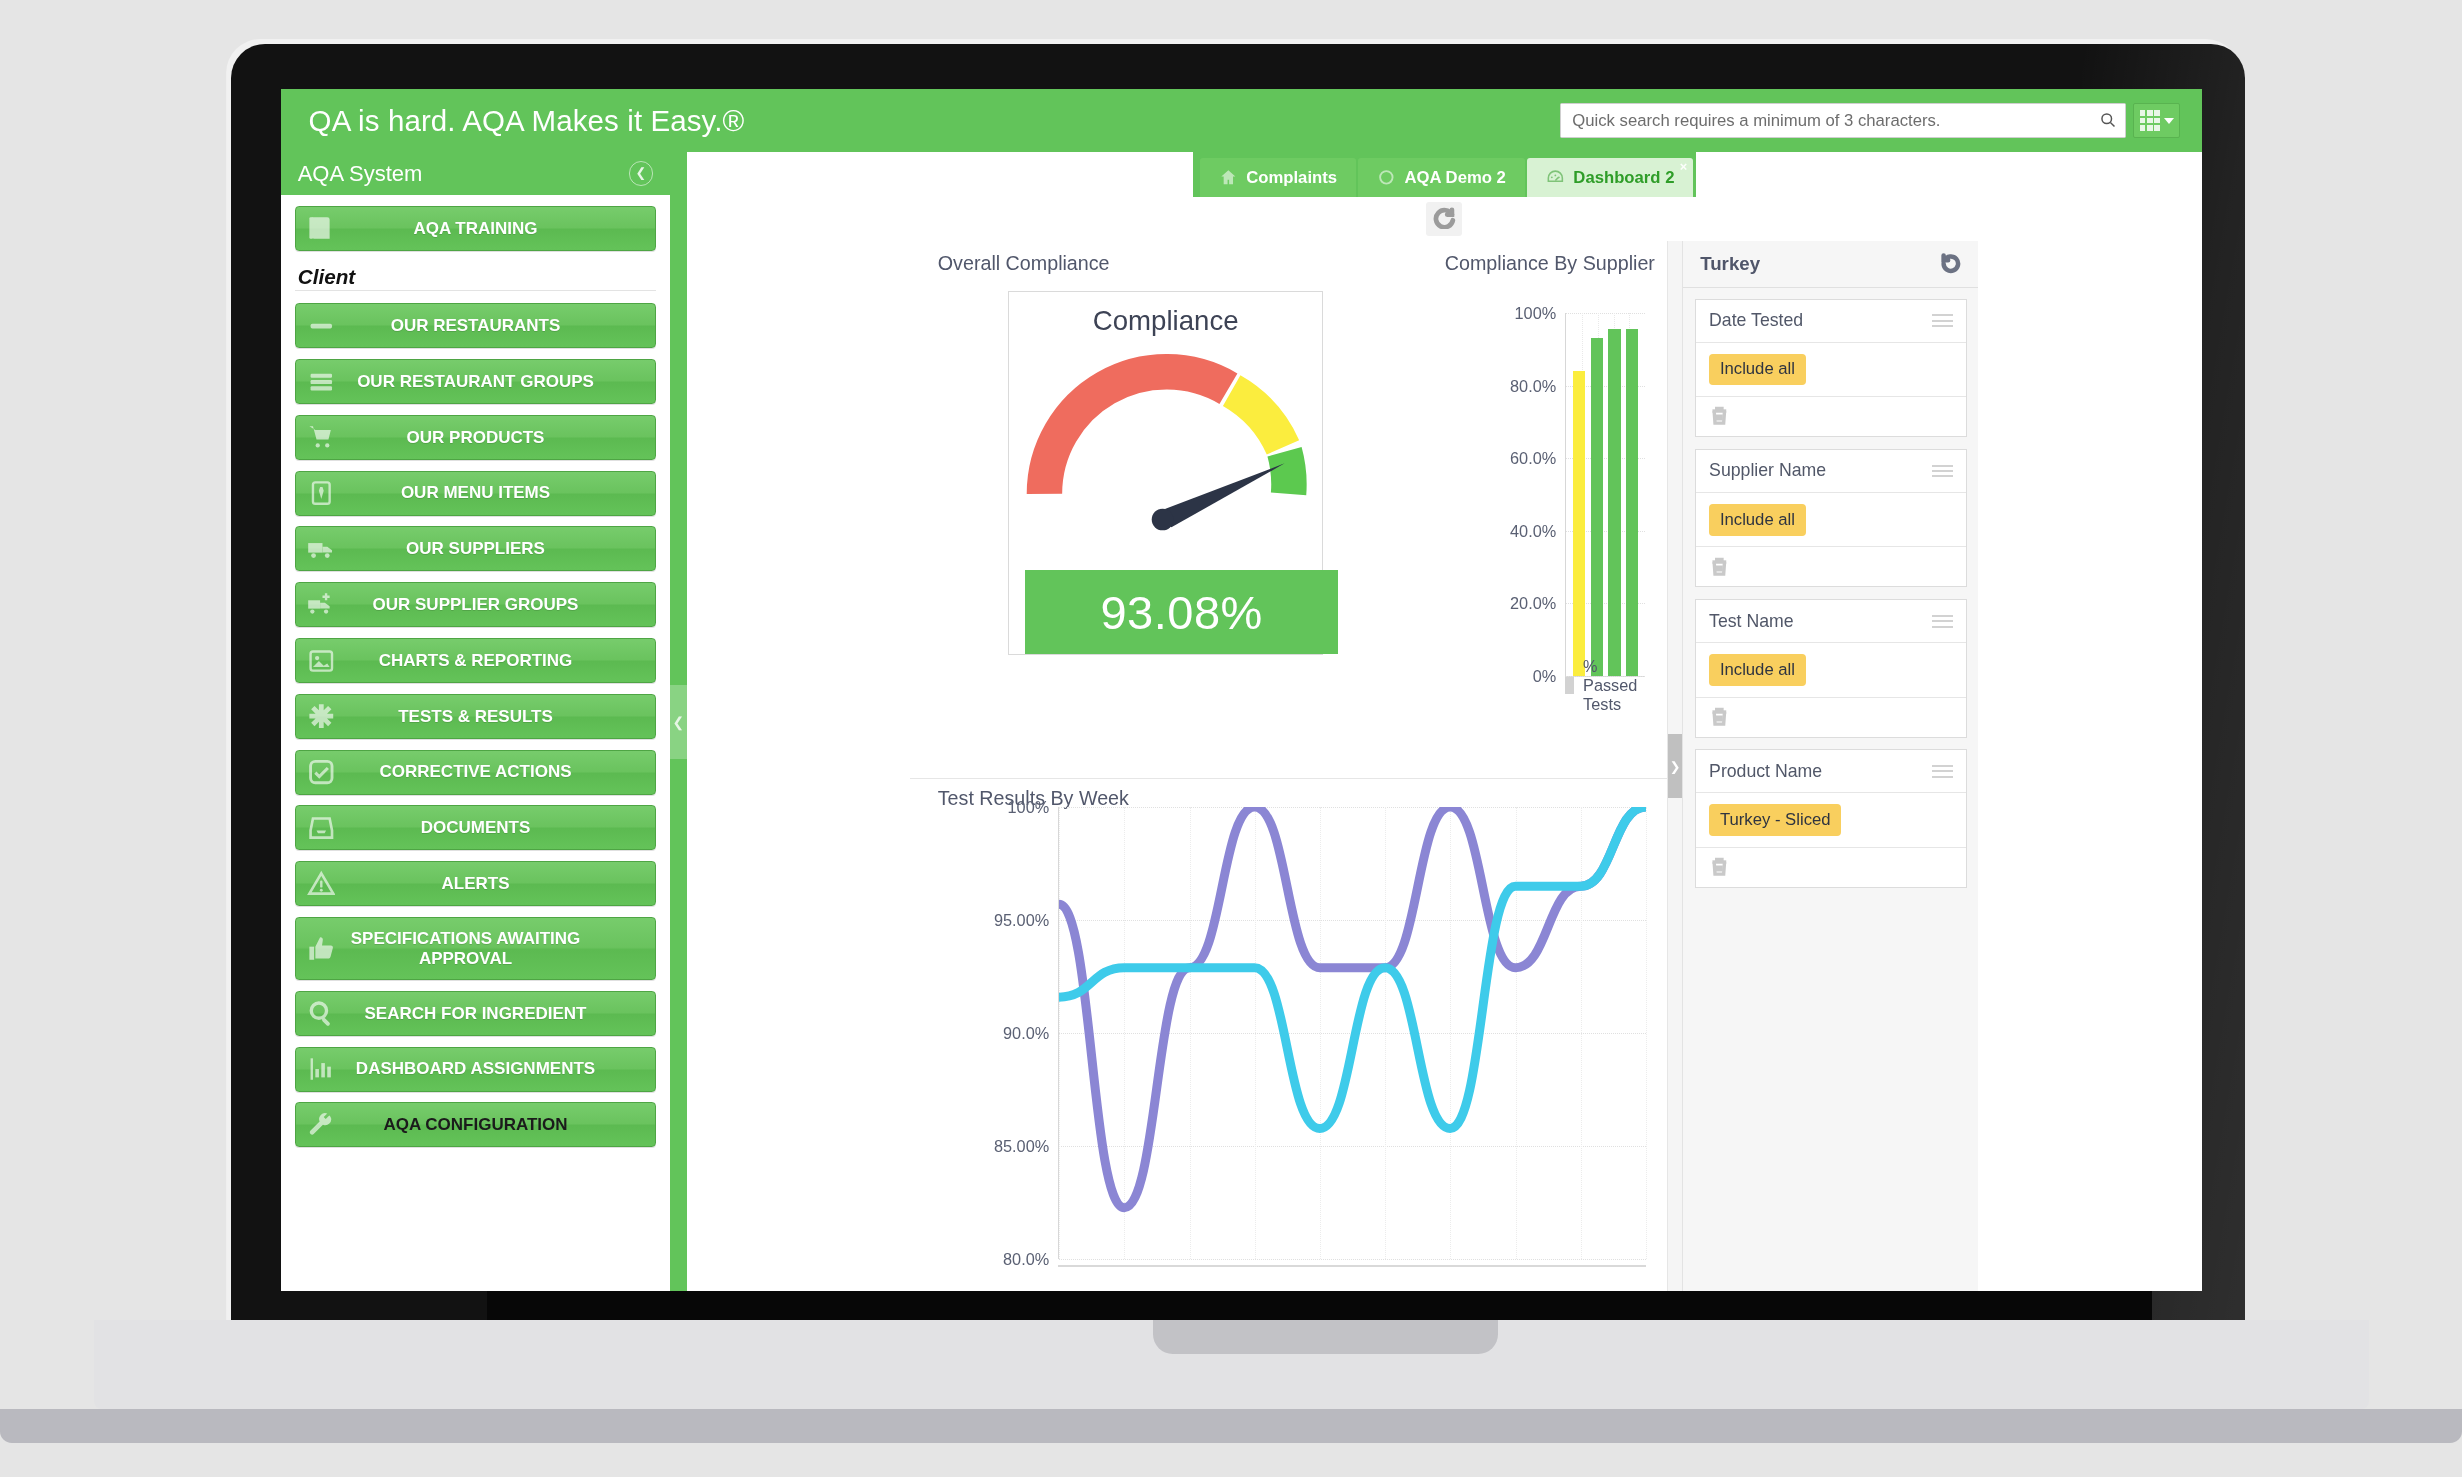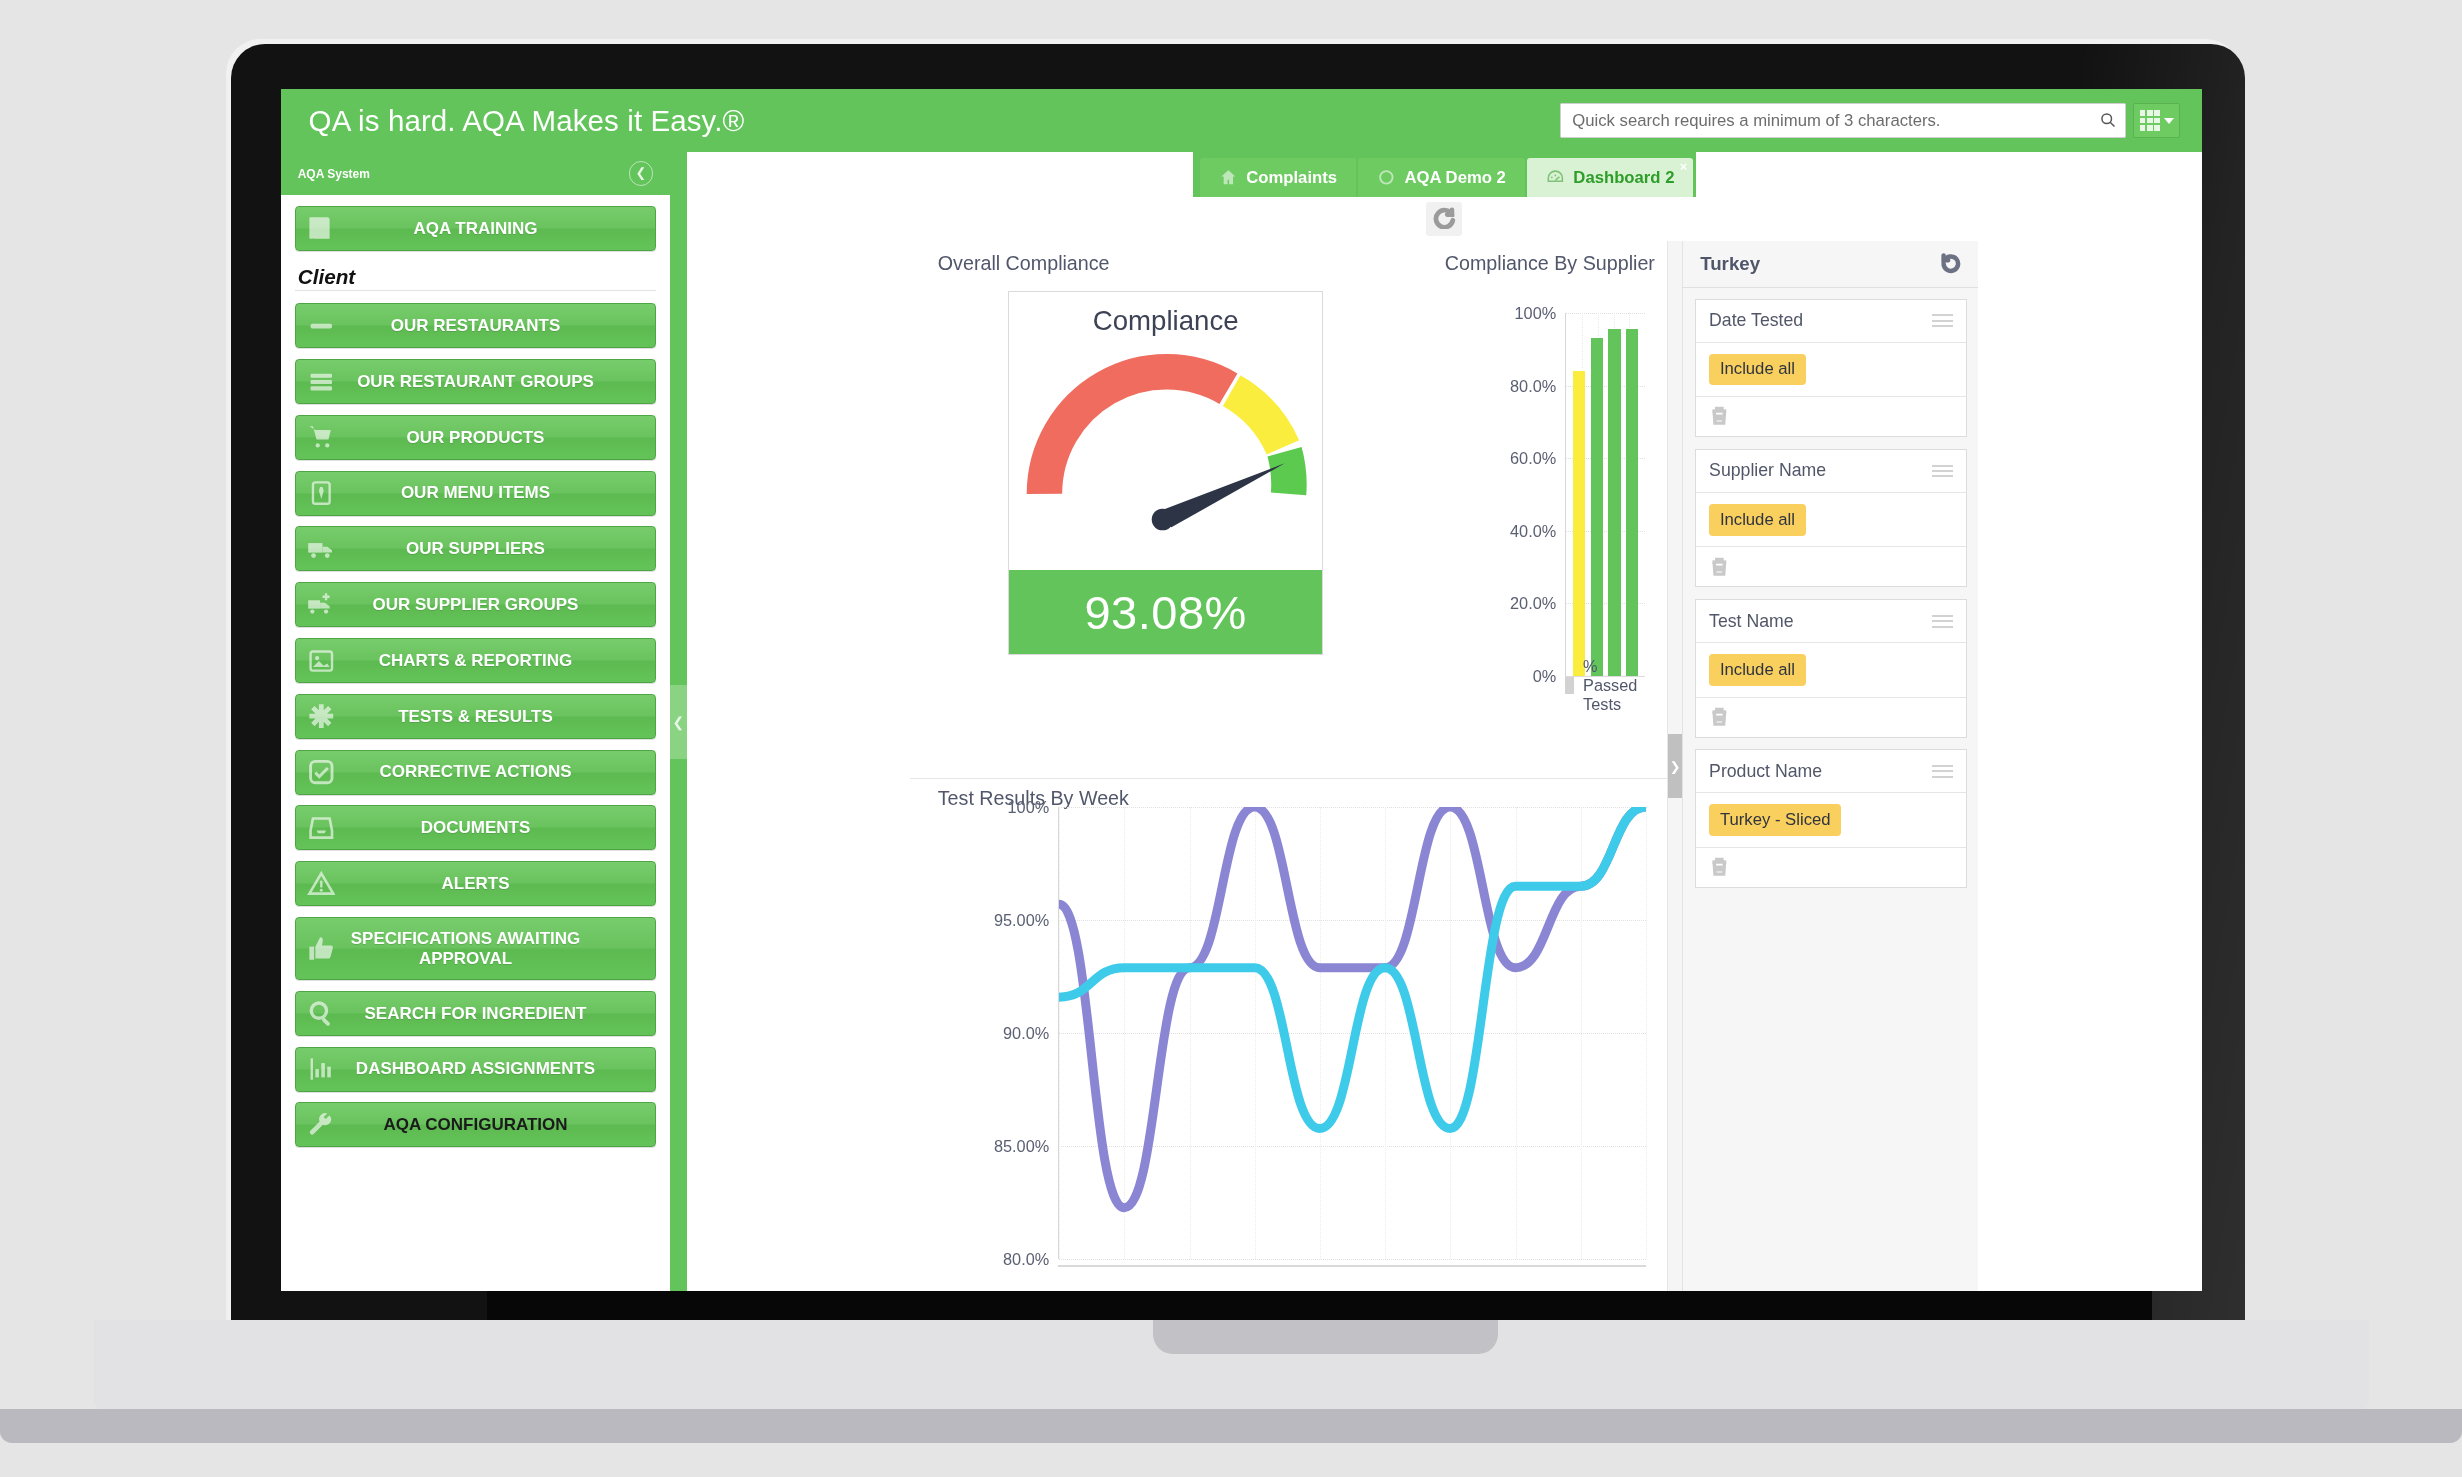--- a/index.html
+++ b/index.html
@@ -53,21 +53,21 @@
   }
   .grid-glyph{display:grid;grid-template-columns:repeat(3,5.9px);grid-template-rows:repeat(3,5.9px);gap:1.5px;}
   .grid-glyph i{background:#e9f7e7;display:block;}
   .caret-down{width:0;height:0;border-left:5.4px solid transparent;border-right:5.4px solid transparent;border-top:6.4px solid #fff;}
 
   .body-row{flex:1;display:flex;min-height:0;}
 
   
   .sidebar{width:389px;flex:0 0 389px;display:flex;flex-direction:column;background:#fff;}
   .sidebar-head{height:43px;background:#62c45a;display:flex;align-items:center;justify-content:space-between;padding:0 16.7px 0 16.7px;}
-  .sidebar-head .title{color:#fff;font-size:12px;font-weight:bold;}
+  .sidebar-head .title{color:#fff;font-size:22px;font-weight:normal;}
   .collapse-circle{
     width:22.7px;height:22.7px;border-radius:50%;border:1.5px solid rgba(255,255,255,.55);
     display:flex;align-items:center;justify-content:center;color:rgba(255,255,255,.85);font-size:12.8px;line-height:1;
   }
   .sidebar-body{flex:1;padding:10.8px 13.8px 0 13.8px;overflow:hidden;display:flex;flex-direction:column;gap:10.8px;}
 
   .nav-btn{
     position:relative;min-height:45px;border-radius:3.9px;
     background:linear-gradient(180deg,#77cc6c 0%,#6ac35e 48%,#5cba51 52%,#64c359 100%);
     border:0.5px solid #4ea544;box-shadow:0 1px 0 rgba(0,0,0,.12);
@@ -112,21 +112,21 @@
 
   .row-top{display:flex;flex:0 0 537px;min-width:0;}
   .panel{position:relative;min-width:0;}
   .panel-title{font-size:19.7px;color:#51576b;padding:10.8px 0 0 27.6px;}
 
   
   .gauge-wrap{width:507px;flex:0 0 507px;}
   .gauge-card{position:relative;margin:16.7px 0 0 98px;width:315px;height:364px;border:0.5px solid #dadada;box-sizing:border-box;background:#fff;}
   .gauge-head{text-align:center;font-size:27.6px;color:#3d4355;padding-top:12.8px;}
   .gauge-svg{position:absolute;left:0;top:54px;width:315px;height:217px;}
-  .gauge-value{position:absolute;left:0;bottom:0;width:100%;height:84px;background:#62c45a;display:flex;align-items:center;justify-content:center;}
+  .gauge-value{position:absolute;left:16px;bottom:0;width:100%;height:84px;background:#62c45a;display:flex;align-items:center;justify-content:center;}
   .gauge-value span{color:#fff;font-size:47px;letter-spacing:0.5px;}
 
   
   .bars-wrap{flex:1;min-width:0;padding-right:11.8px;}
   .barchart{position:relative;margin:12.8px 0 0 0;height:443px;}
   .bc-plot{position:absolute;left:148px;right:9.8px;top:25.6px;bottom:54px;border-left:1px solid #d7d7d7;border-bottom:1px solid #d7d7d7;}
   .bc-grid{position:absolute;inset:0;}
   .bc-grid .gl{position:absolute;left:0;right:0;border-top:1px dotted #e0e0e0;}
   .bc-grid .gv{position:absolute;top:0;bottom:0;border-left:1px dotted #e9e9e9;}
   .bc-yl{position:absolute;left:-143px;width:133px;text-align:right;font-size:16.3px;color:#5a6073;transform:translateY(-50%);}

